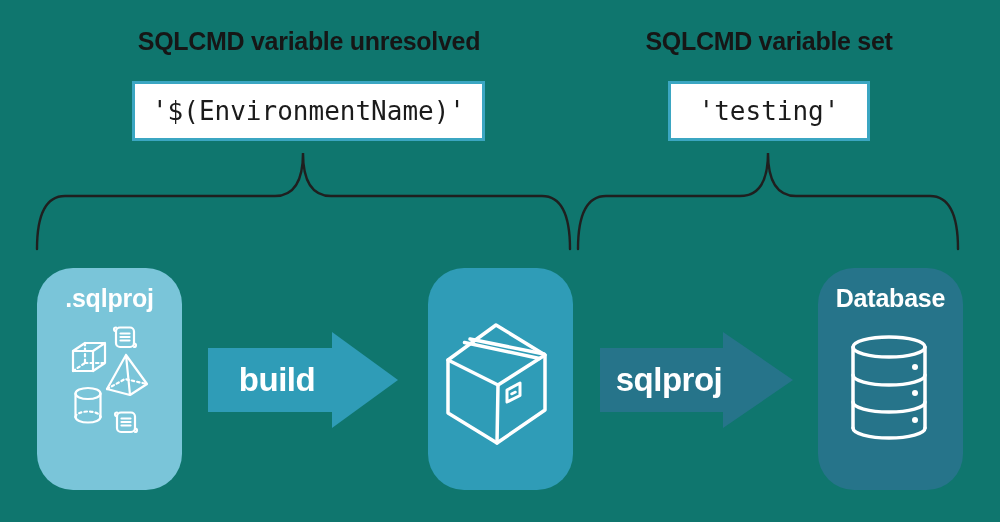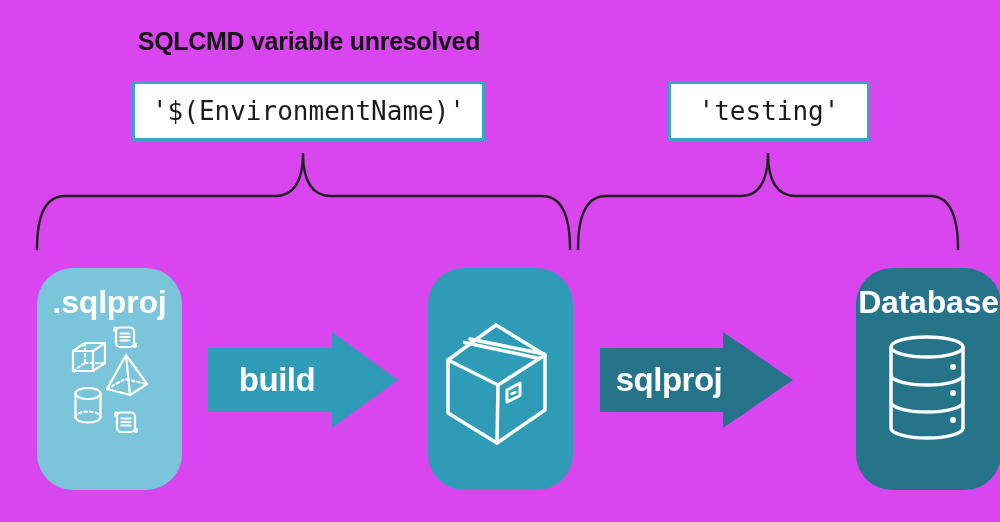--- a/index.html
+++ b/index.html
@@ -1,17 +1,17 @@
 <!DOCTYPE html>
 <html><head>
 <meta charset="utf-8">
 <style>
   html,body{margin:0;padding:0;background:#ffffff;}
   .canvas{
-    position:relative;width:1000px;height:522px;background:#d946ef;overflow:hidden;
+    position:relative;width:1000px;height:522px;background:#0f766e;overflow:hidden;
     font-family:"Liberation Sans", sans-serif;
   }
   .heading{
     position:absolute;text-align:center;font-weight:700;font-size:25px;
     color:#161616;letter-spacing:-0.3px;white-space:nowrap;
   }
   .codebox{
     position:absolute;background:#ffffff;border:3px solid #3ba6c2;
     display:flex;align-items:center;justify-content:center;box-sizing:border-box;
   }
@@ -19,38 +19,39 @@
     font-family:"DejaVu Sans Mono", monospace;font-size:26px;color:#1b1b1b;white-space:nowrap;
   }
   .braces{position:absolute;left:0;top:0;pointer-events:none;}
   .card{
     position:absolute;width:145px;height:222px;border-radius:36px;top:268px;
   }
   .card-sqlproj{background:#7ac5d9;}
   .card-dacpac{background:#2f9cb7;}
   .card-database{background:#26748a;}
   .card-label{
-    margin-top:16px;text-align:center;font-size:32px;font-weight:700;color:#ffffff;
+    margin-top:16px;text-align:center;font-size:25px;font-weight:700;color:#ffffff;
     letter-spacing:-0.2px;
   }
   .arrow-svg{position:absolute;top:332px;}
   .arrow-label{
     position:absolute;top:332px;height:96px;width:138px;display:flex;
     align-items:center;justify-content:center;color:#ffffff;font-size:33px;
     font-weight:700;letter-spacing:-0.5px;pointer-events:none;
   }
   .icon-svg{position:absolute;}
   .icon-svg path, .icon-svg rect, .icon-svg ellipse, .icon-svg polygon{vector-effect:none;}
 </style>
 </head>
 <body>
 
 <div class="canvas">
 
   <div class="heading" style="left:133px;top:27px;width:352px">SQLCMD variable unresolved</div>
+  <div class="heading" style="left:619px;top:27px;width:300px">SQLCMD variable set</div>
 
   <div class="codebox" style="left:668px;top:81px;width:202px;height:60px">
     <span class="code">'testing'</span>
   </div>
   <div class="codebox" style="left:132px;top:81px;width:353px;height:60px">
     <span class="code">'$(EnvironmentName)'</span>
   </div>
 
   <svg class="braces" width="1000" height="522" viewBox="0 0 1000 522">
     <path d="M37 249 Q37 196 65 196 L275 196 Q303 196 303 153 Q303 196 331 196 L542 196 Q570 196 570 249" fill="none" stroke="#1f1f1f" stroke-width="2.4" stroke-linecap="round"></path>
@@ -110,21 +111,21 @@
       <path d="M64 70 L77 63 L77 75.5 L64 82 Z" stroke-width="3"></path>
       <path d="M68.5 74 L72.5 72" stroke-width="2.6"></path>
     </svg>
   </div>
 
   <svg class="arrow-svg" style="left:600px" width="193" height="96" viewBox="0 0 193 96">
     <polygon points="0,16 123,16 123,0 193,48 123,96 123,80 0,80" fill="#26748a"></polygon>
   </svg>
   <div class="arrow-label" style="left:600px">sqlproj</div>
 
-  <div class="card card-database" style="left:856px">
+  <div class="card card-database" style="left:818px">
     <div class="card-label">Database</div>
     <svg class="icon-svg" style="left:31px;top:58px" width="82" height="116" viewBox="0 0 82 116" fill="none" stroke="#ffffff" stroke-width="3.5" stroke-linecap="round" stroke-linejoin="round">
       <ellipse cx="40" cy="21" rx="36" ry="10"></ellipse>
       <path d="M4 21 V102 M76 21 V102"></path>
       <path d="M4 102 a36 10 0 0 0 72 0"></path>
       <path d="M4 49 a36 10 0 0 0 72 0"></path>
       <path d="M4 76 a36 10 0 0 0 72 0"></path>
       <circle cx="66" cy="41" r="3" fill="#ffffff" stroke="none"></circle>
       <circle cx="66" cy="67" r="3" fill="#ffffff" stroke="none"></circle>
       <circle cx="66" cy="94" r="3" fill="#ffffff" stroke="none"></circle>

